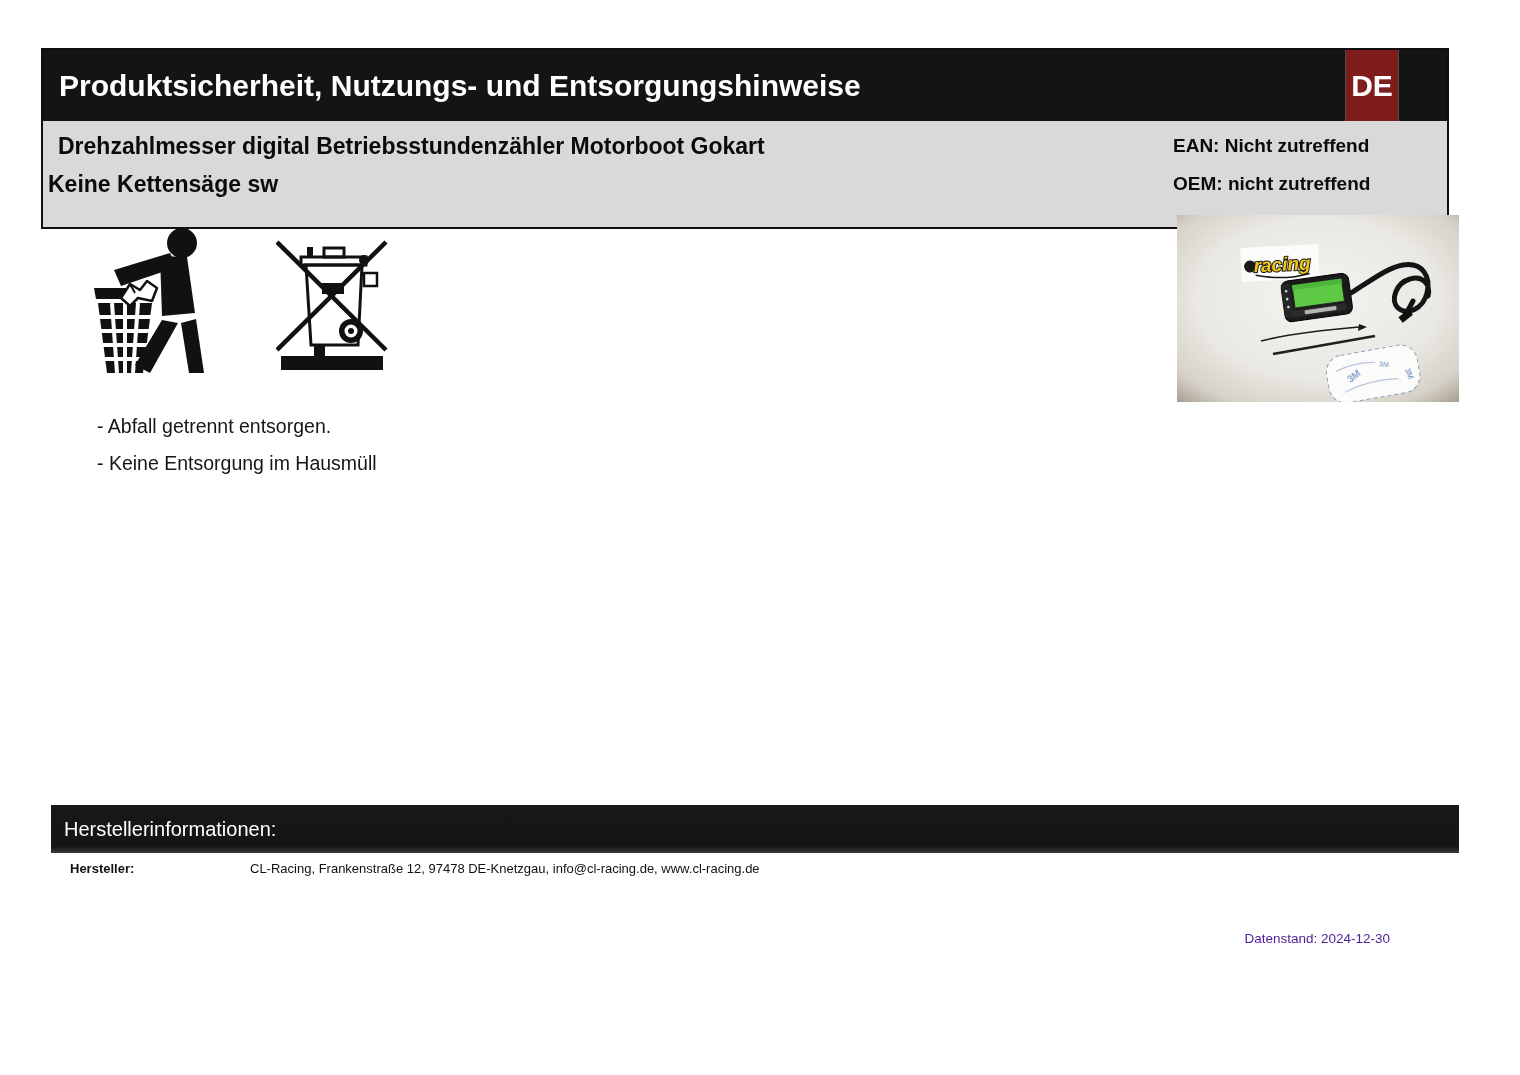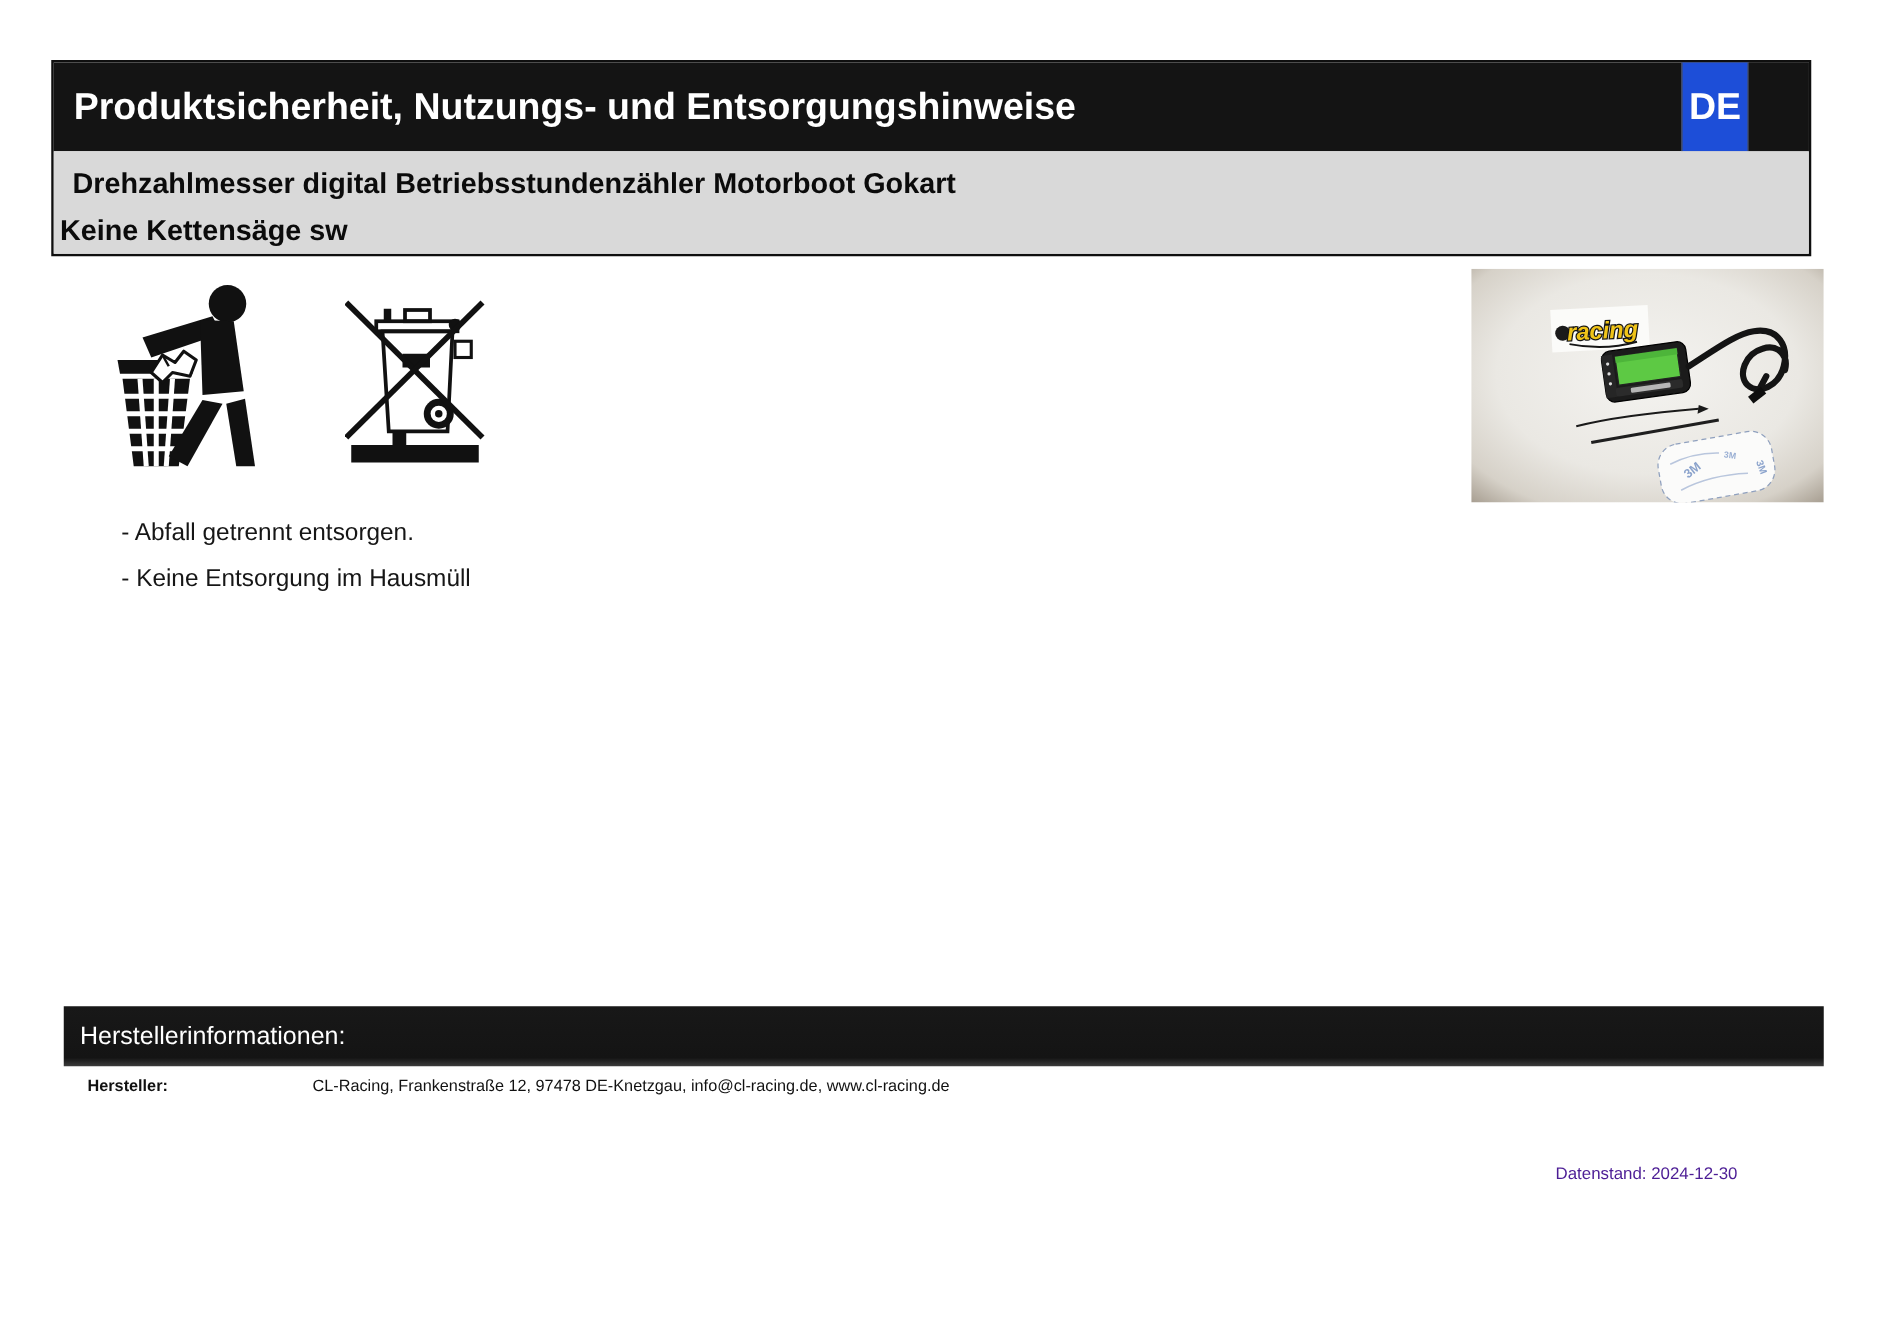--- a/index.html
+++ b/index.html
@@ -12,26 +12,26 @@
     position:absolute;left:41px;top:48px;width:1408px;
     border:2px solid #0f0f0f;box-sizing:border-box;
   }
   .title-bar{background:#141414;height:71px;display:flex;align-items:stretch;}
   .title-text{
     flex:1;display:flex;align-items:center;padding-left:16px;
     color:#fff;font-weight:bold;font-size:30px;white-space:nowrap;
   }
   .lang-box{
     width:52px;display:flex;align-items:center;justify-content:center;
-    color:#fff;font-weight:bold;font-size:30px;background:#1d4ed8;
+    color:#fff;font-weight:bold;font-size:30px;background:#7f1d1d;
     border-left:1px solid #4c4c4c;border-right:1px solid #4c4c4c;
   }
   .lang-spacer{width:48px;background:#141414;}
   .product-bar{
-    background:#d9d9d9;height:82px;position:relative;box-sizing:border-box;padding-top:6px;
+    background:#d9d9d9;height:106px;position:relative;box-sizing:border-box;padding-top:6px;
   }
   .pline{font-weight:bold;font-size:23px;line-height:38px;color:#0b0b0b;white-space:nowrap;}
   .pline1{padding-left:15px;}
   .pline2{padding-left:5px;}
   .codes{position:absolute;left:1130px;top:6px;}
   .code-line{font-weight:bold;font-size:19px;line-height:38px;color:#0b0b0b;white-space:nowrap;}
   
   .icon-tidyman{position:absolute;left:90px;top:226px;}
   .icon-weee{position:absolute;left:276px;top:228px;}
   
@@ -56,20 +56,24 @@
 
 <div class="header-block">
   <div class="title-bar">
     <div class="title-text">Produktsicherheit, Nutzungs- und Entsorgungshinweise</div>
     <div class="lang-box">DE</div>
     <div class="lang-spacer"></div>
   </div>
   <div class="product-bar">
     <div class="pline pline1">Drehzahlmesser digital Betriebsstundenzähler Motorboot Gokart</div>
     <div class="pline pline2">Keine Kettensäge sw</div>
+    <div class="codes">
+      <div class="code-line">EAN: Nicht zutreffend</div>
+      <div class="code-line">OEM: nicht zutreffend</div>
+    </div>
   </div>
 </div>
 
 <div class="icon-tidyman">
   <svg width="142" height="148" viewBox="0 0 142 148" xmlns="http://www.w3.org/2000/svg">
     <g fill="#111111">
 
       <polygon points="4,62 66,62 64,73 6,73"></polygon>
 
       <polygon points="8,77 62,77 53,147 17,147"></polygon>

